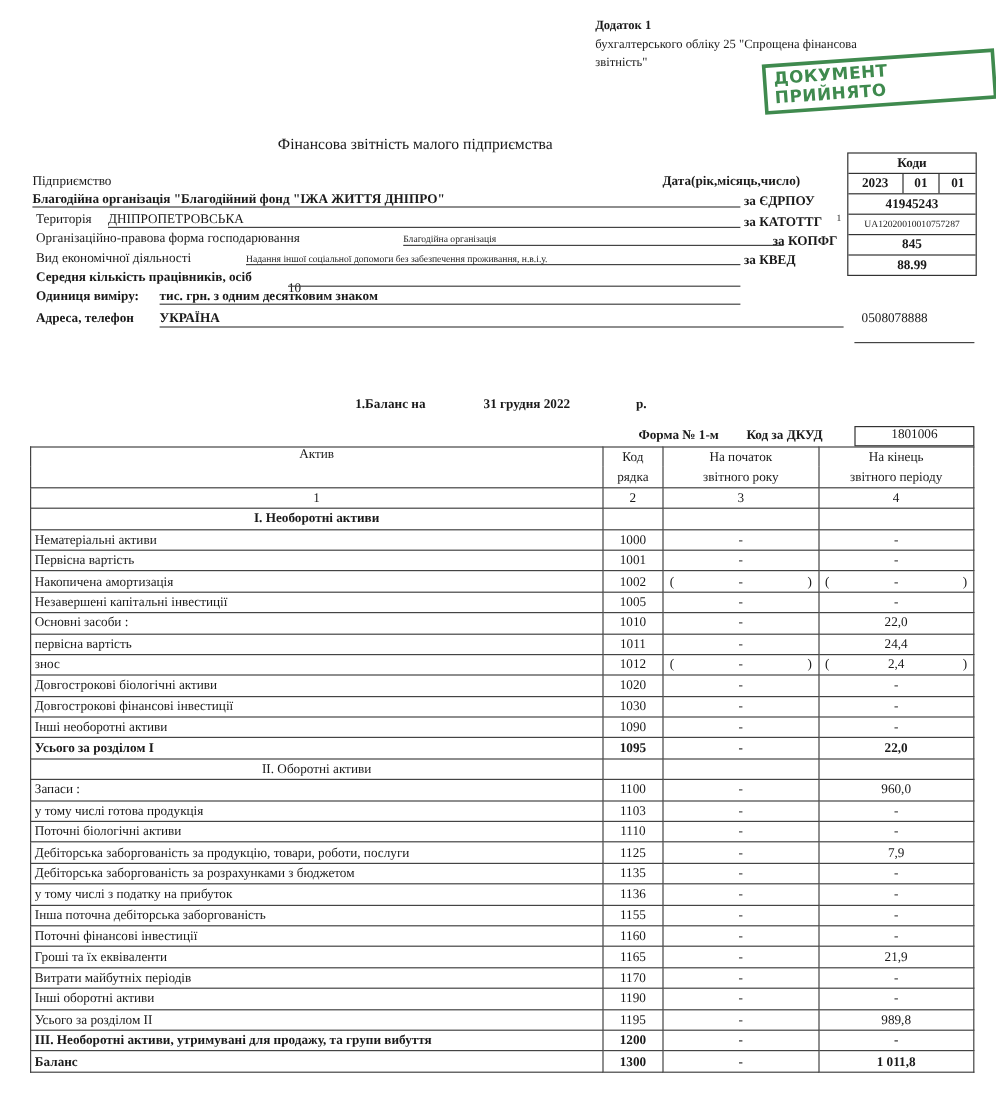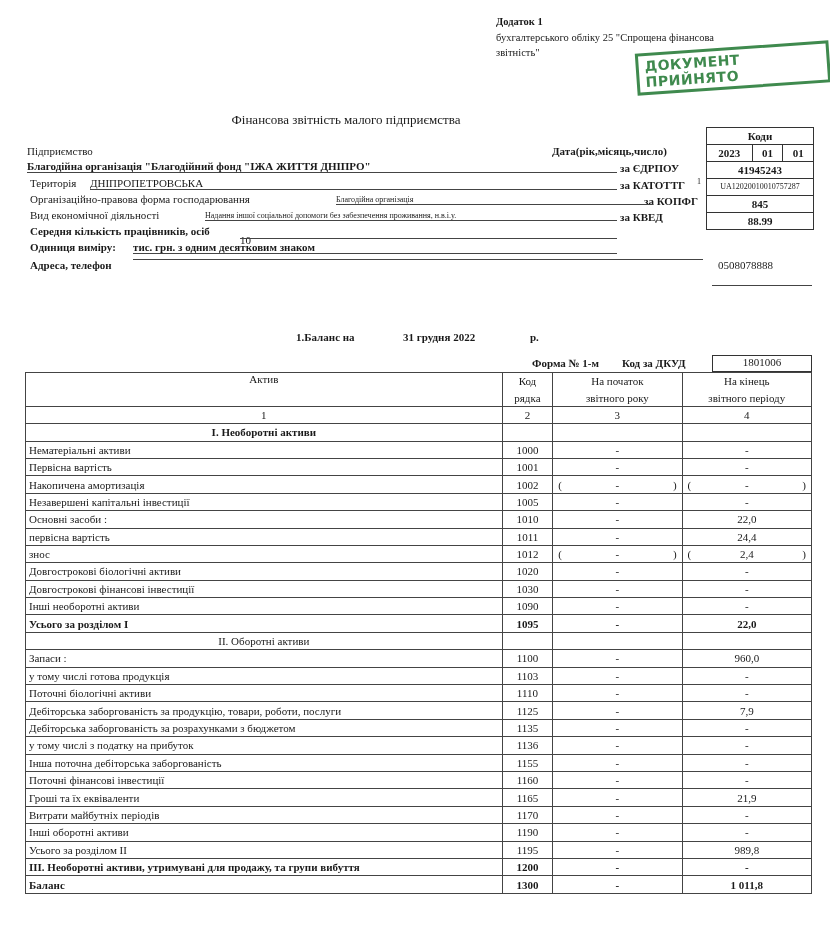--- a/index.html
+++ b/index.html
@@ -72,20 +72,21 @@
 <div class="abs line" style="left:288px;top:193px;width:317px;font-size:8px;padding-top:2px;margin-left:48px;">Благодійна організація</div>
 <div class="abs hdr-lbl" style="left:30px;top:209px;">Вид економічної діяльності</div>
 <div class="abs line" style="left:205px;top:209px;width:412px;font-size:8px;padding-top:2px;">Надання іншої соціальної допомоги без забезпечення проживання, н.в.і.у.</div>
 <div class="abs hdr-lbl bold" style="left:30px;top:225px;">Середня кількість працівників, осіб</div>
 <div class="abs hdr-lbl" style="left:240px;top:234px;">10</div>
 <div class="abs line" style="left:240px;top:238px;width:377px;"></div>
 <div class="abs hdr-lbl bold" style="left:30px;top:241px;text-align:right;">Одиниця виміру:</div>
 <div class="abs hdr-lbl bold line" style="left:133px;top:241px;width:484px;">тис. грн. з одним десятковим знаком</div>
 <div class="abs hdr-lbl bold" style="left:30px;top:259px;">Адреса, телефон</div>
 <div class="abs hdr-lbl bold line" style="left:133px;top:259px;width:570px;line-height:13px;">
+  <div>УКРАЇНА</div>
 </div>
 <div class="abs hdr-lbl" style="left:718px;top:259px;">0508078888</div>
 <div class="abs line" style="left:712px;top:285px;width:100px;"></div>
 
 <div class="abs balance-title" style="left:296px;">1.Баланс на</div>
 <div class="abs balance-title" style="left:403px;">31 грудня 2022</div>
 <div class="abs balance-title" style="left:530px;">р.</div>
 <div class="abs hdr-lbl bold" style="left:532px;top:357px;">Форма № 1-м</div>
 <div class="abs hdr-lbl bold" style="left:622px;top:357px;">Код за ДКУД</div>
 <div class="abs hdr-lbl" style="left:712px;top:355px;width:98px;border:1px solid #333;text-align:center;height:15px;">1801006</div>

